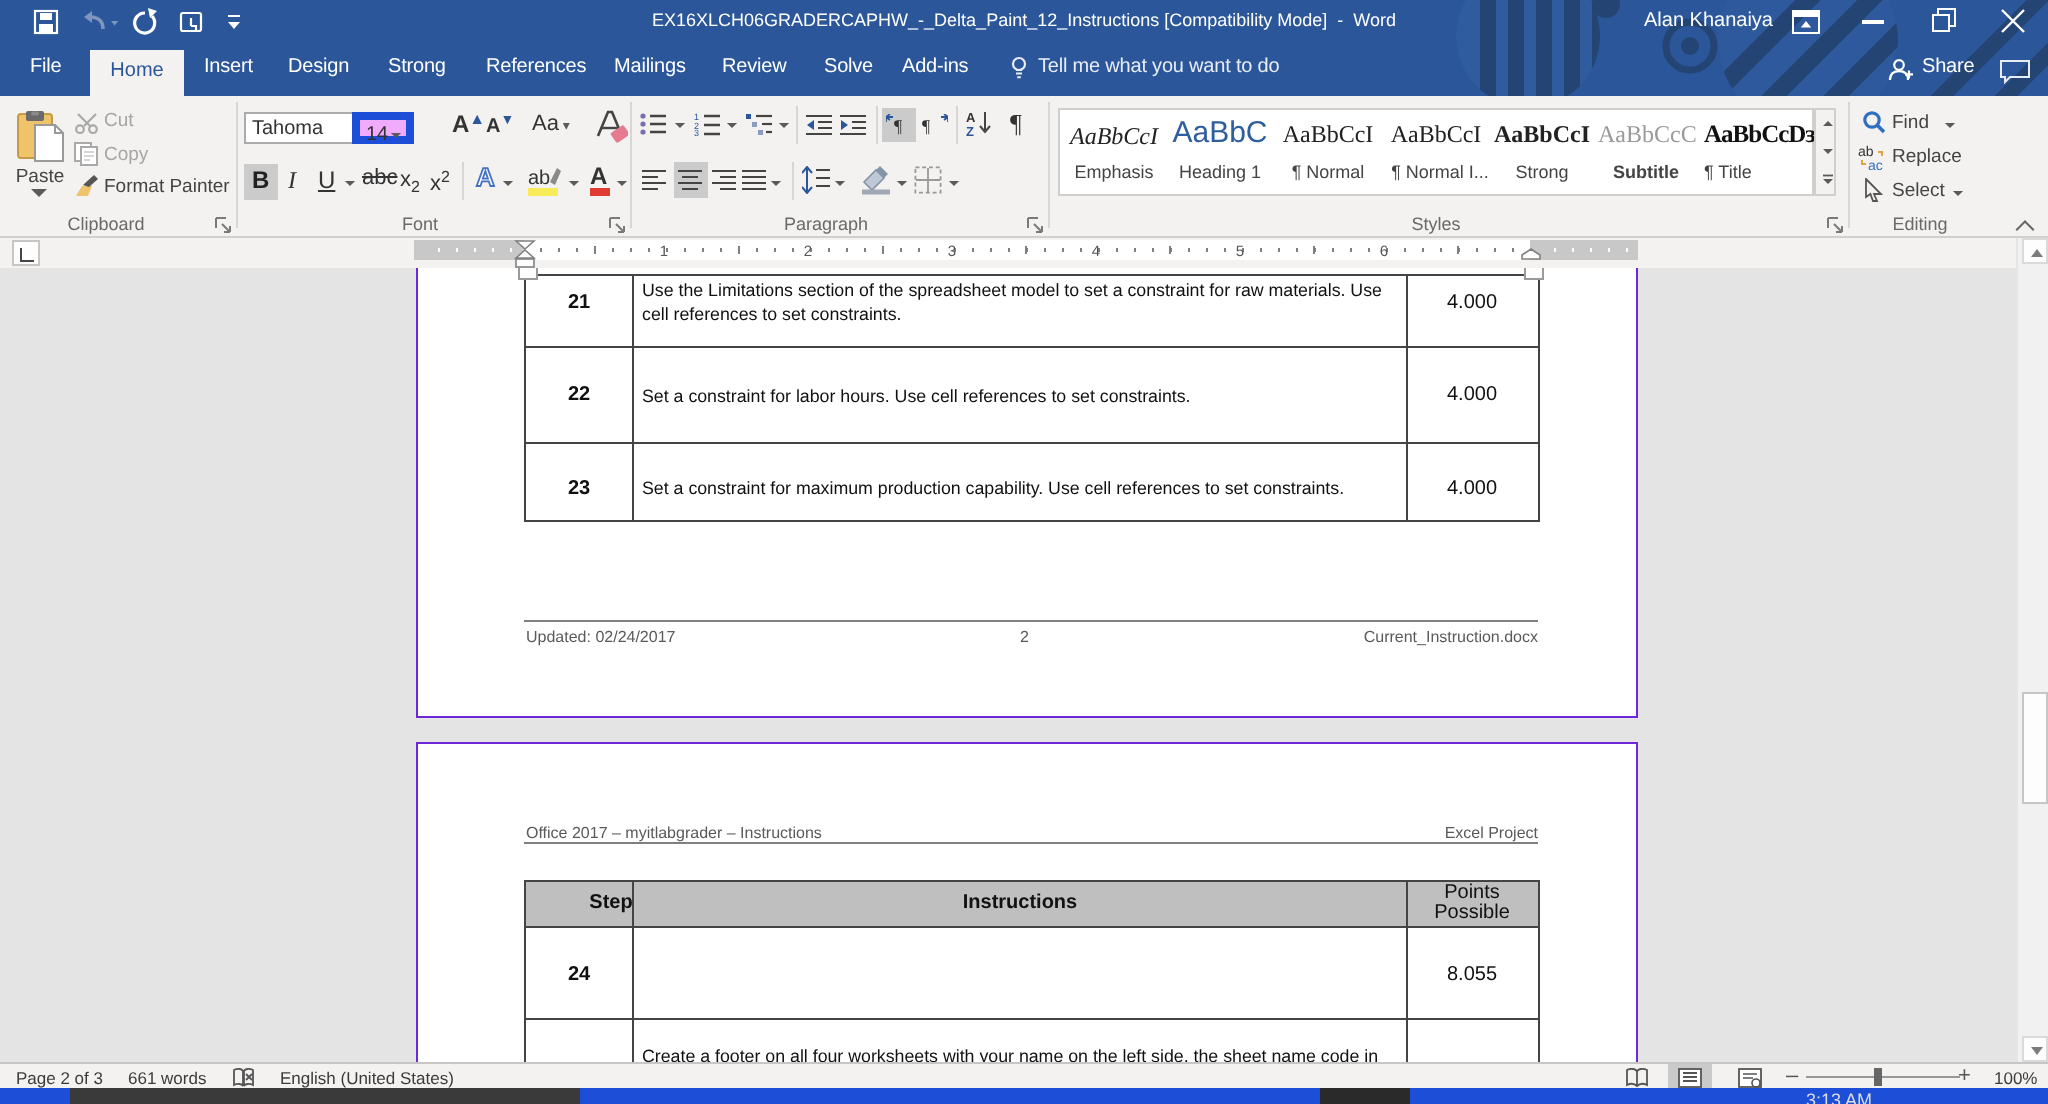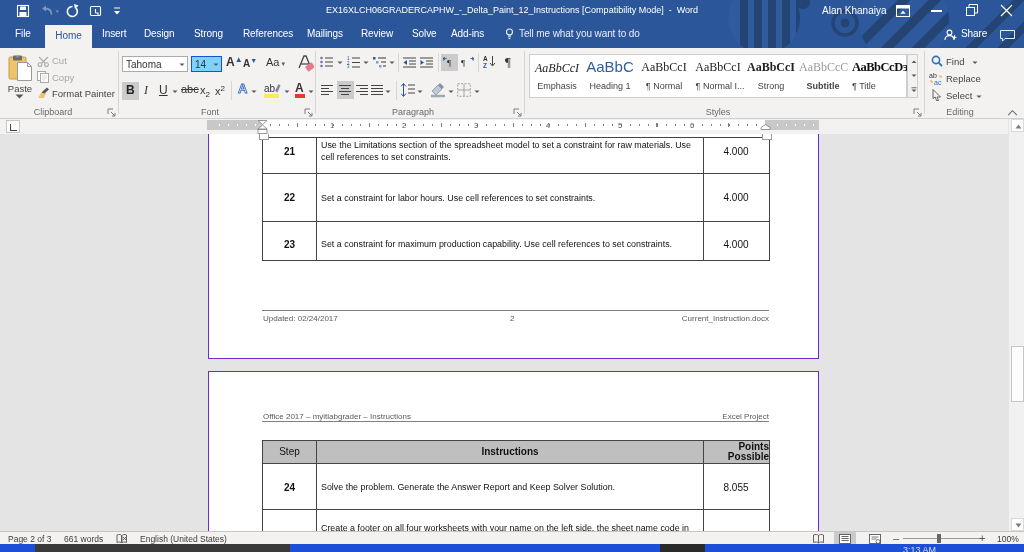--- a/index.html
+++ b/index.html
@@ -218,21 +218,21 @@
       <path d="M4.5 5.5 L10 0.5 L12 2.5 L7.5 6.5 Z" fill="#555"></path>
     </svg>
     <div class="btxt" style="left:52px;top:40px">Format Painter</div>
 
     <div class="abs" style="left:122px;top:8px;width:66px;height:16px;background:#FFF;border:1px solid #ABABAB;box-sizing:border-box;">
       <span style="position:absolute;left:3px;top:2px;font-size:10px;color:#333">Tahoma</span>
       <svg class="abs" style="right:2px;top:6px;width:6px;height:3.5px" viewBox="0 0 7 4">
           <path d="M0.5 0.5 l6 0 l-3 3 Z" fill="#5A5A5A"></path>
         </svg>
     </div>
-    <div class="abs" style="left:191px;top:8px;width:31px;height:16px;background:#7dd3fc;border:1px solid #1d4ed8;box-sizing:border-box;">
+    <div class="abs" style="left:176px;top:8px;width:31px;height:16px;background:#f0abfc;border:4px solid #1d4ed8;box-sizing:border-box;">
       <span style="position:absolute;left:3px;top:2px;font-size:10px;color:#333">14</span>
       <svg class="abs" style="right:2px;top:6px;width:6px;height:3.5px" viewBox="0 0 7 4">
           <path d="M0.5 0.5 l6 0 l-3 3 Z" fill="#5A5A5A"></path>
         </svg>
     </div>
     <div class="abs" style="left:226px;top:7px;font-size:12px;color:#333;font-weight:bold;">A<span style="font-size:8px;vertical-align:4px;color:#2B579A">▲</span></div>
     <div class="abs" style="left:243px;top:9px;font-size:10px;color:#333;font-weight:bold;">A<span style="font-size:7px;vertical-align:4px;color:#2B579A">▼</span></div>
     <div class="abs" style="left:266px;top:8px;font-size:11px;color:#333;">Aa<span style="font-size:7px;color:#5A5A5A">&nbsp;▾</span></div>
     <svg class="abs" style="left:297px;top:7px;width:17px;height:17px" viewBox="0 0 17 17">
       <path d="M2 13 L7 1 L9 1 L14 13" fill="none" stroke="#444" stroke-width="1.3"></path>
@@ -479,25 +479,24 @@
 
     <div class="page" style="top:237px;height:200px;">
       <div class="graytxt" style="left:54px;top:40px;">Office 2017 – myitlabgrader – Instructions</div>
       <div class="graytxt" style="left:360px;top:40px;width:200px;text-align:right;">Excel Project</div>
       <div class="abs" style="left:53px;top:49px;width:507px;height:1px;background:#808080;"></div>
       <div class="abs" style="left:53px;top:68px;width:508px;height:200px;border:1px solid #444;border-bottom:none;box-sizing:border-box;">
         <div class="abs" style="left:0;top:0;width:506px;height:23px;background:#BFBFBF;border-bottom:1px solid #444;box-sizing:border-box;"></div>
         <div class="abs" style="left:53px;top:0;width:1px;height:200px;background:#444;"></div>
         <div class="abs" style="left:440px;top:0;width:1px;height:200px;background:#444;"></div>
         <div class="abs" style="left:0;top:68px;width:506px;height:1px;background:#444;"></div>
-        <div class="dnum" style="left:0;top:5px;width:53px;font-weight:normal;">Step</div>
+        <div class="dnum" style="left:0;top:5px;width:53px;font-weight:bold;padding-left:16px;">Step</div>
         <div class="dnum" style="left:54px;top:5px;width:386px;font-weight:bold;">Instructions</div>
-        <div class="dnum" style="left:440px;top:1px;width:66px;font-weight:bold;line-height:9.5px;text-align:right;">Points<br>Possible</div>
+        <div class="dnum" style="left:440px;top:1px;width:66px;font-weight:normal;line-height:9.5px;">Points<br>Possible</div>
         <div class="dnum" style="left:0;top:41px;width:53px;font-weight:bold;">24</div>
-        <div class="doctxt" style="left:58px;top:41px;width:380px;">Solve the problem. Generate the Answer Report and Keep Solver Solution.</div>
         <div class="dnum" style="left:440px;top:41px;width:66px;">8.055</div>
         <div class="doctxt" style="left:58px;top:82px;width:380px;">Create a footer on all four worksheets with your name on the left side, the sheet name code in</div>
       </div>
     </div>
   </div>
   <div id="vscroll" class="abs">
     <div class="abs" style="left:2px;top:0px;width:13px;height:13px;background:#FDFDFD;border:1px solid #DADADA;box-sizing:border-box;">
       <svg class="abs" style="left:2.5px;top:4px;width:7px;height:5px" viewBox="0 0 7 5">
           <path d="M0.5 4.5 L3.5 0.5 L6.5 4.5 Z" fill="#7D7D7D"></path>
         </svg>

